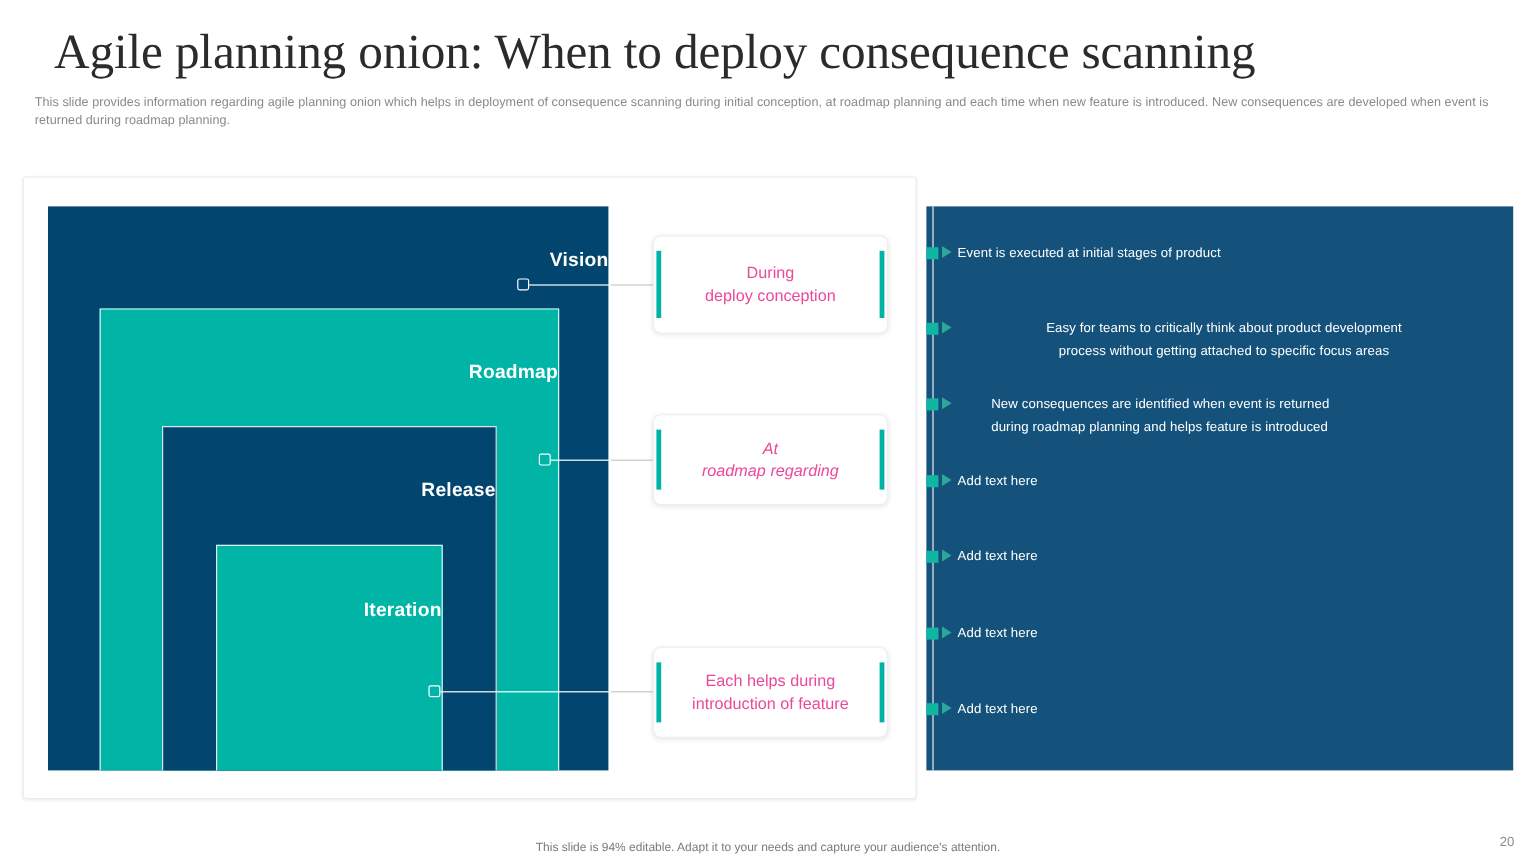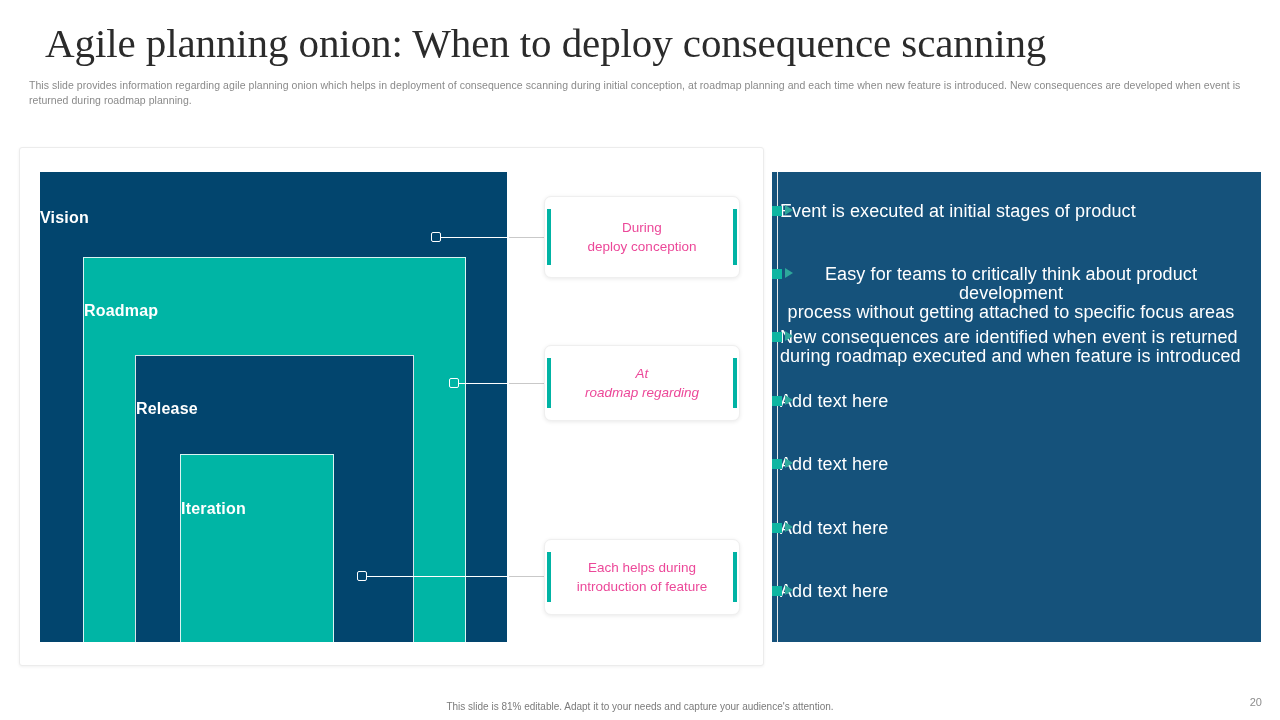--- a/index.html
+++ b/index.html
@@ -72,26 +72,26 @@
     font-size: 16px;
     font-weight: bold;
     text-align: center;
     letter-spacing: 0.2px;
   }
   .layer > .layer-label {
     display: block;
     position: absolute;
     left: 0;
     right: 0;
-    text-align: left;
+    text-align: right;
   }
   #layer-vision   { left: 0;   width: 467px; height: 470px; background: #02456E; border: none; }
   #layer-roadmap  { left: 43px; width: 383px; height: 385px; background: #00B5A5; }
   #layer-release  { left: 95px; width: 279px; height: 287px; background: #02456E; }
-  #layer-iteration{ left: 140px; width: 154px; height: 188px; background: #00B5A5; }
+  #layer-iteration{ left: 140px; width: 189px; height: 188px; background: #00B5A5; }
   #layer-daily    { left: 180px; width: 110px; height: 105px; background: #073E63; }
 
   #layer-vision    .layer-label { top: 37px; }
   #layer-roadmap   .layer-label { top: 44px; }
   #layer-release   .layer-label { top: 44px; }
   #layer-iteration .layer-label { top: 45px; }
   #layer-daily     .layer-label { top: 39px; }
 
   
   .conn-node {
@@ -182,23 +182,23 @@
     position: absolute;
     left: 13px;
     top: 3px;
     width: 0; height: 0;
     border-top: 5.5px solid transparent;
     border-bottom: 5.5px solid transparent;
     border-left: 8px solid #2EA79B;
   }
   .bullet-text {
     display: block;
-    margin-left: 8px;
+    margin-left: 26px;
     color: #ffffff;
-    font-size: 18px;
+    font-size: 11px;
     line-height: 19px;
     letter-spacing: 0.1px;
   }
 
   
   #footer-note {
     position: absolute;
     left: 0;
     top: 701px;
     width: 1280px;
@@ -297,26 +297,26 @@
 
   <div class="bullet-row" style="top:93px;text-align:center;">
     <span class="bullet-marker"></span>
     <span class="bullet-tri"></span>
     <span class="bullet-text">
       <span>Easy for teams to critically think about product development</span><br>
       <span>process without getting attached to specific focus areas</span>
     </span>
   </div>
 
-  <div class="bullet-row" style="top:156px;">
+  <div class="bullet-row" style="top:156px;padding-left:28px;">
     <span class="bullet-marker"></span>
     <span class="bullet-tri"></span>
     <span class="bullet-text">
       <span>New consequences are identified when event is returned</span><br>
-      <span>during roadmap executed and when feature is introduced</span>
+      <span>during roadmap planning and helps feature is introduced</span>
     </span>
   </div>
 
   <div class="bullet-row" style="top:220px;">
     <span class="bullet-marker"></span>
     <span class="bullet-tri"></span>
     <span class="bullet-text">Add text here</span>
   </div>
 
   <div class="bullet-row" style="top:283px;">
@@ -331,14 +331,14 @@
     <span class="bullet-text">Add text here</span>
   </div>
 
   <div class="bullet-row" style="top:410px;">
     <span class="bullet-marker"></span>
     <span class="bullet-tri"></span>
     <span class="bullet-text">Add text here</span>
   </div>
 </div>
 
-<div id="footer-note">This slide is 81% editable. Adapt it to your needs and capture your audience's attention.</div>
+<div id="footer-note">This slide is 94% editable. Adapt it to your needs and capture your audience's attention.</div>
 <div id="page-number">20</div>
 
 </body></html>

